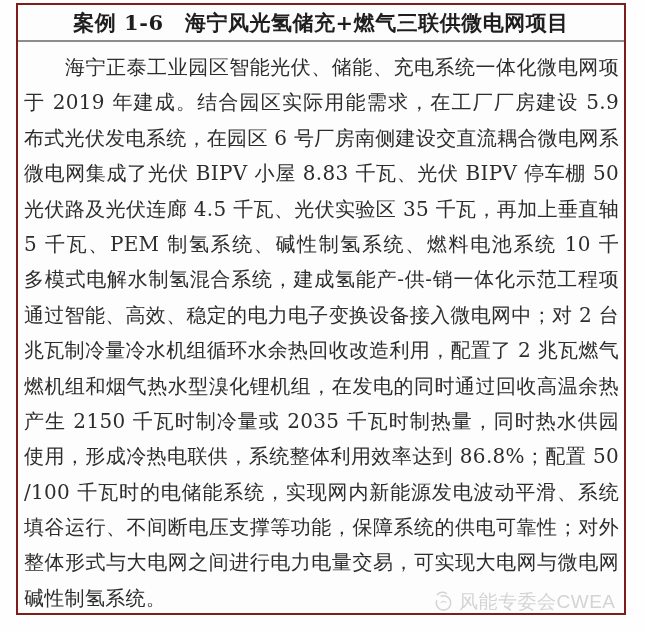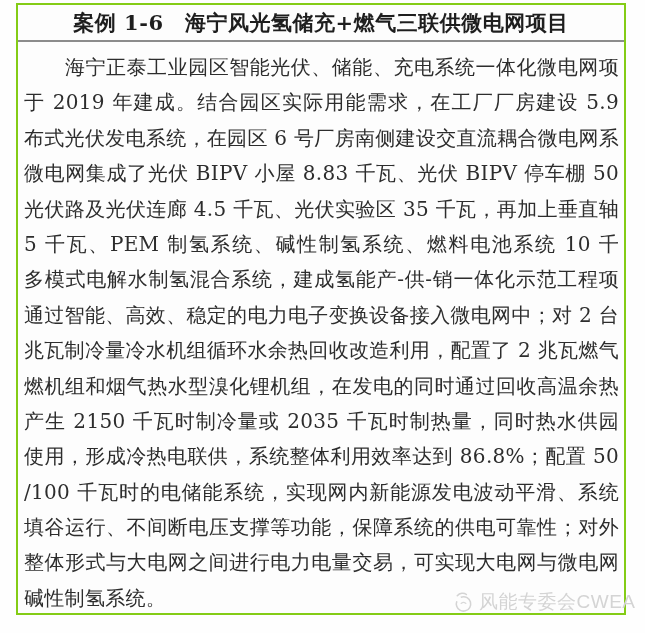--- a/index.html
+++ b/index.html
@@ -15,21 +15,21 @@
     overflow: hidden;
     font-family: "DejaVu Serif", "Liberation Serif", serif;
   }
   .case-table {
     position: absolute;
     left: 16px;
     top: 3px;
     width: 610px;
     height: 612px;
     box-sizing: border-box;
-    border: 2px solid #84cc16;
+    border: 2px solid #7f1d1d;
     background: #fdfdfd;
   }
   .title-row {
     box-sizing: border-box;
     height: 37px;
     display: flex;
     align-items: center;
     justify-content: center;
     border-bottom: 2px solid #8c8c8c;
     font-size: 21px;
@@ -53,24 +53,24 @@
     overflow: hidden;
   }
   .body-line.first {
     text-indent: 41px;
   }
   .body-line.last {
     text-align-last: left;
   }
   .watermark {
     position: absolute;
-    left: 452px;
+    left: 432px;
     top: 589px;
     display: flex;
-    align-items: center;
+    align-items: flex-start;
     gap: 4px;
     color: #d4d4d4;
     font-family: "Liberation Sans", sans-serif;
     font-size: 19px;
     letter-spacing: 0.5px;
     white-space: nowrap;
     background: transparent;
   }
   .watermark svg {
     display: block;

